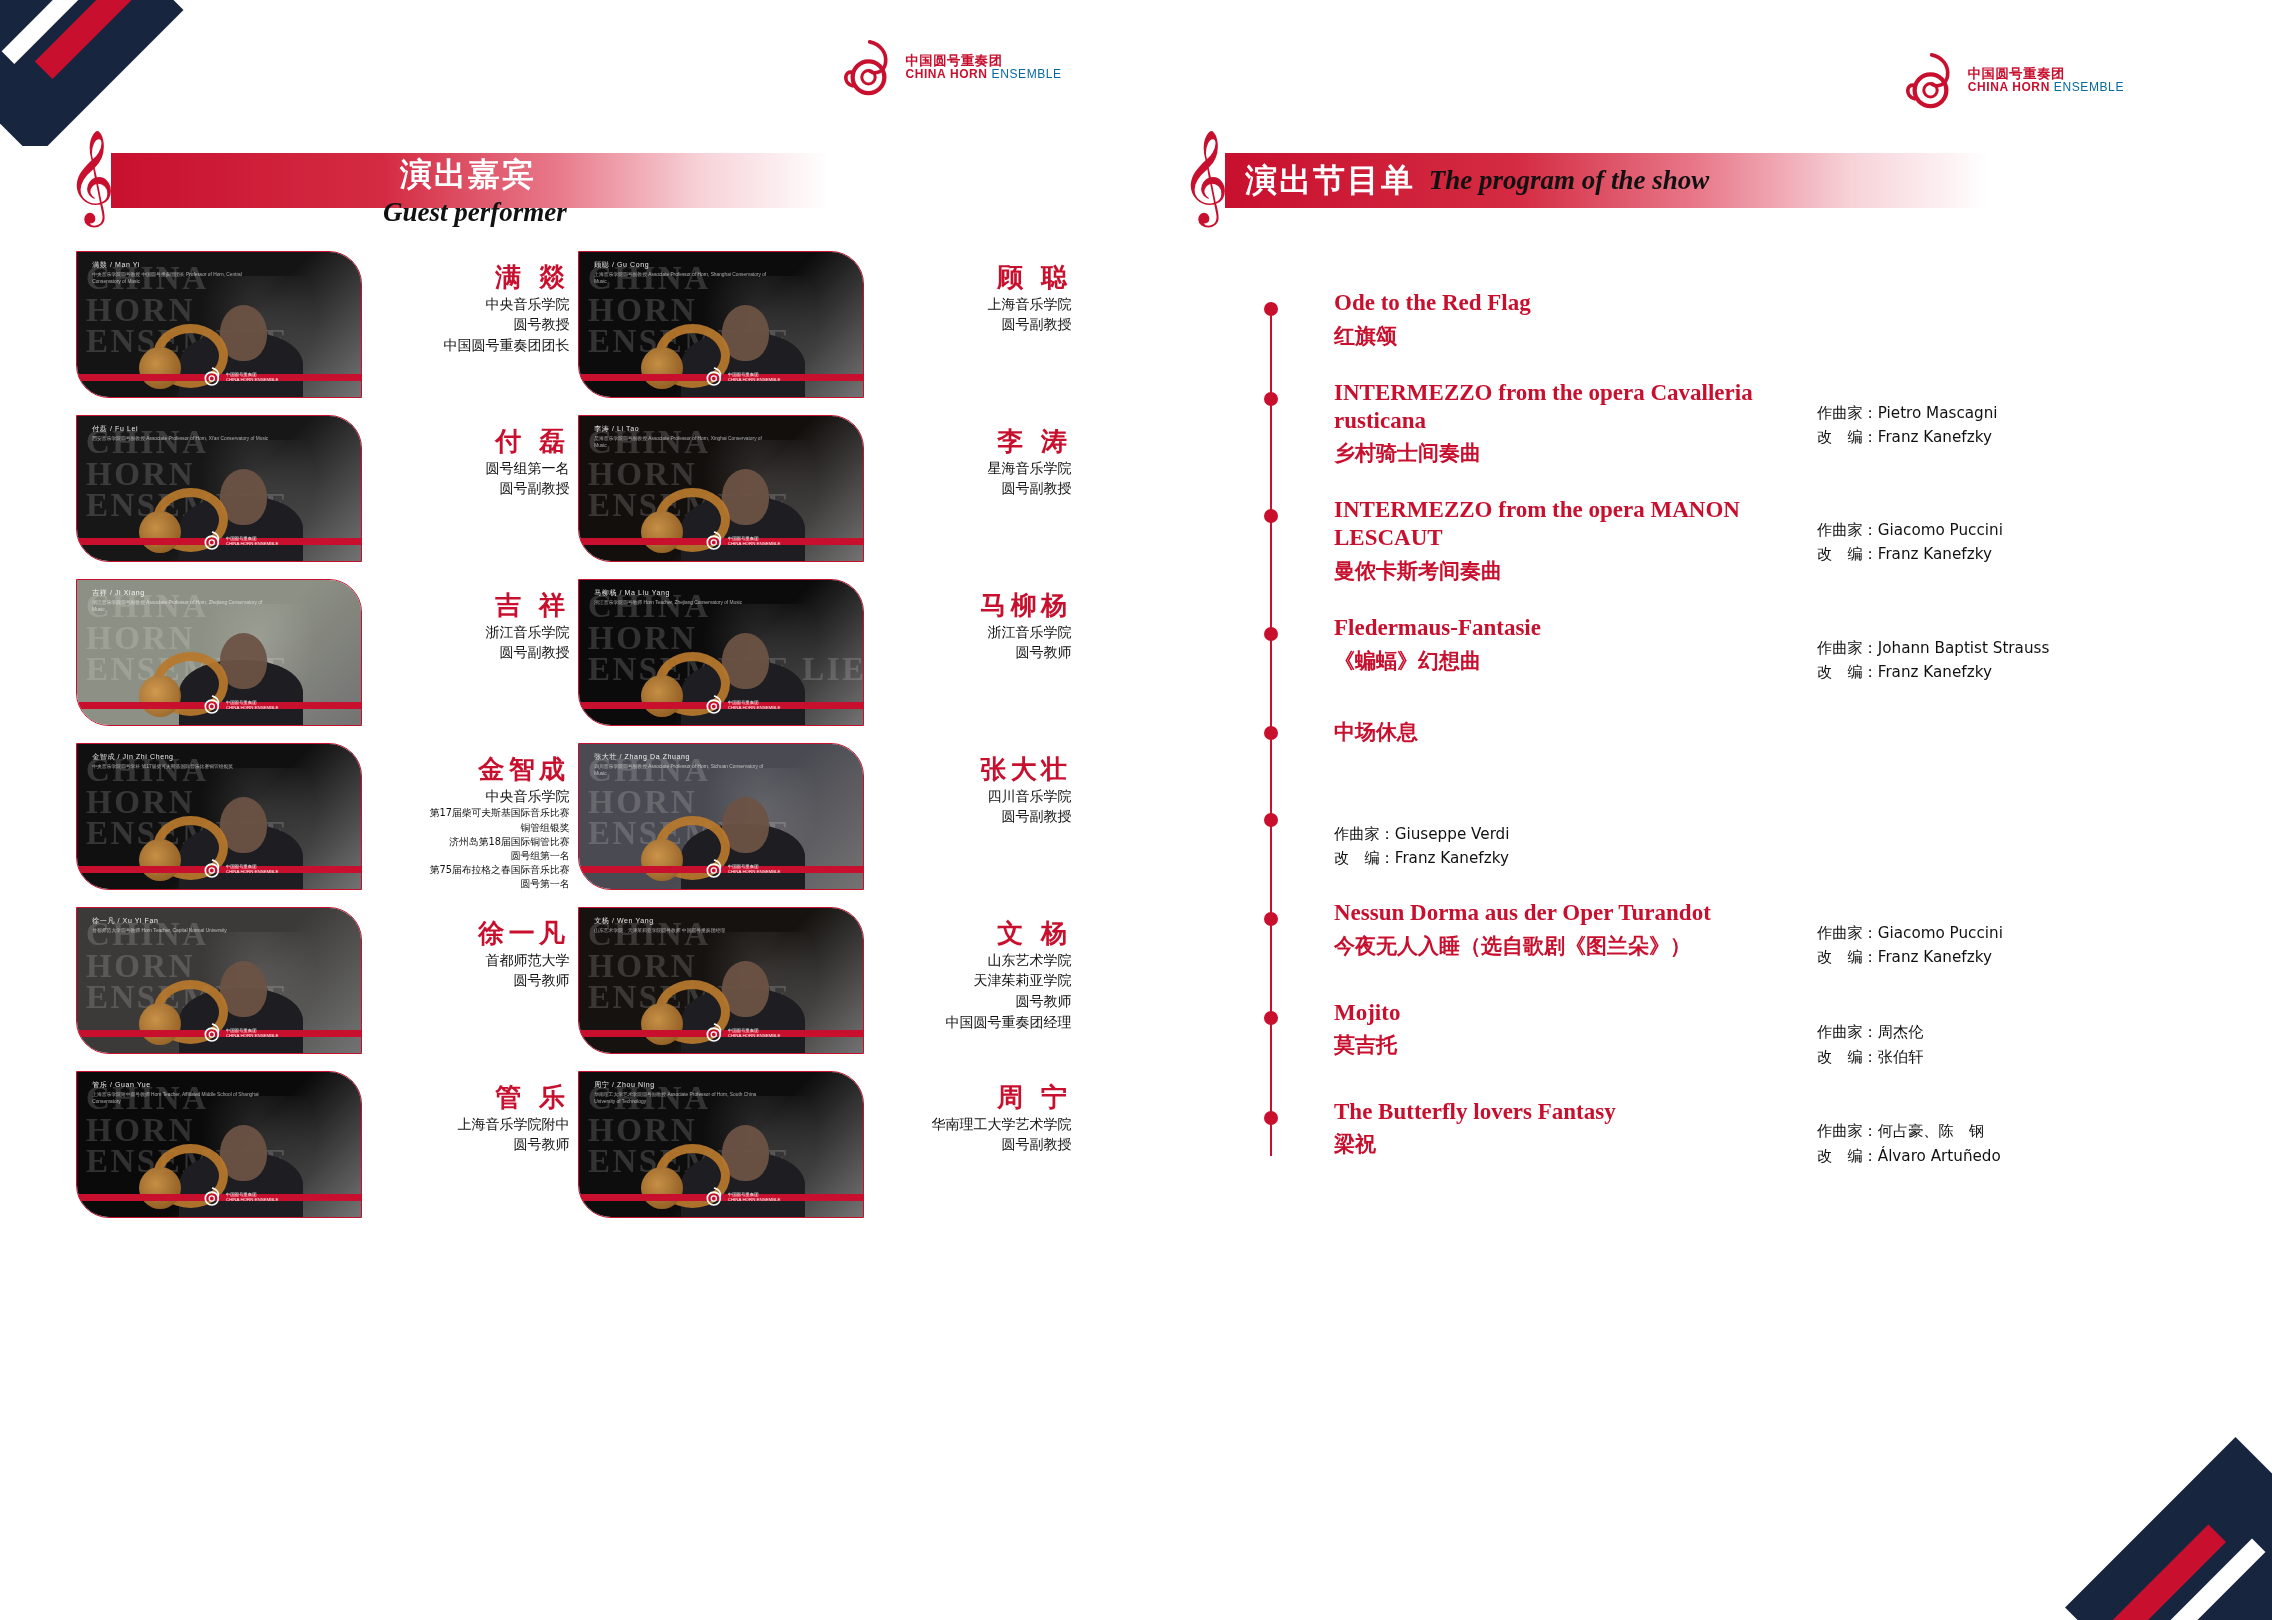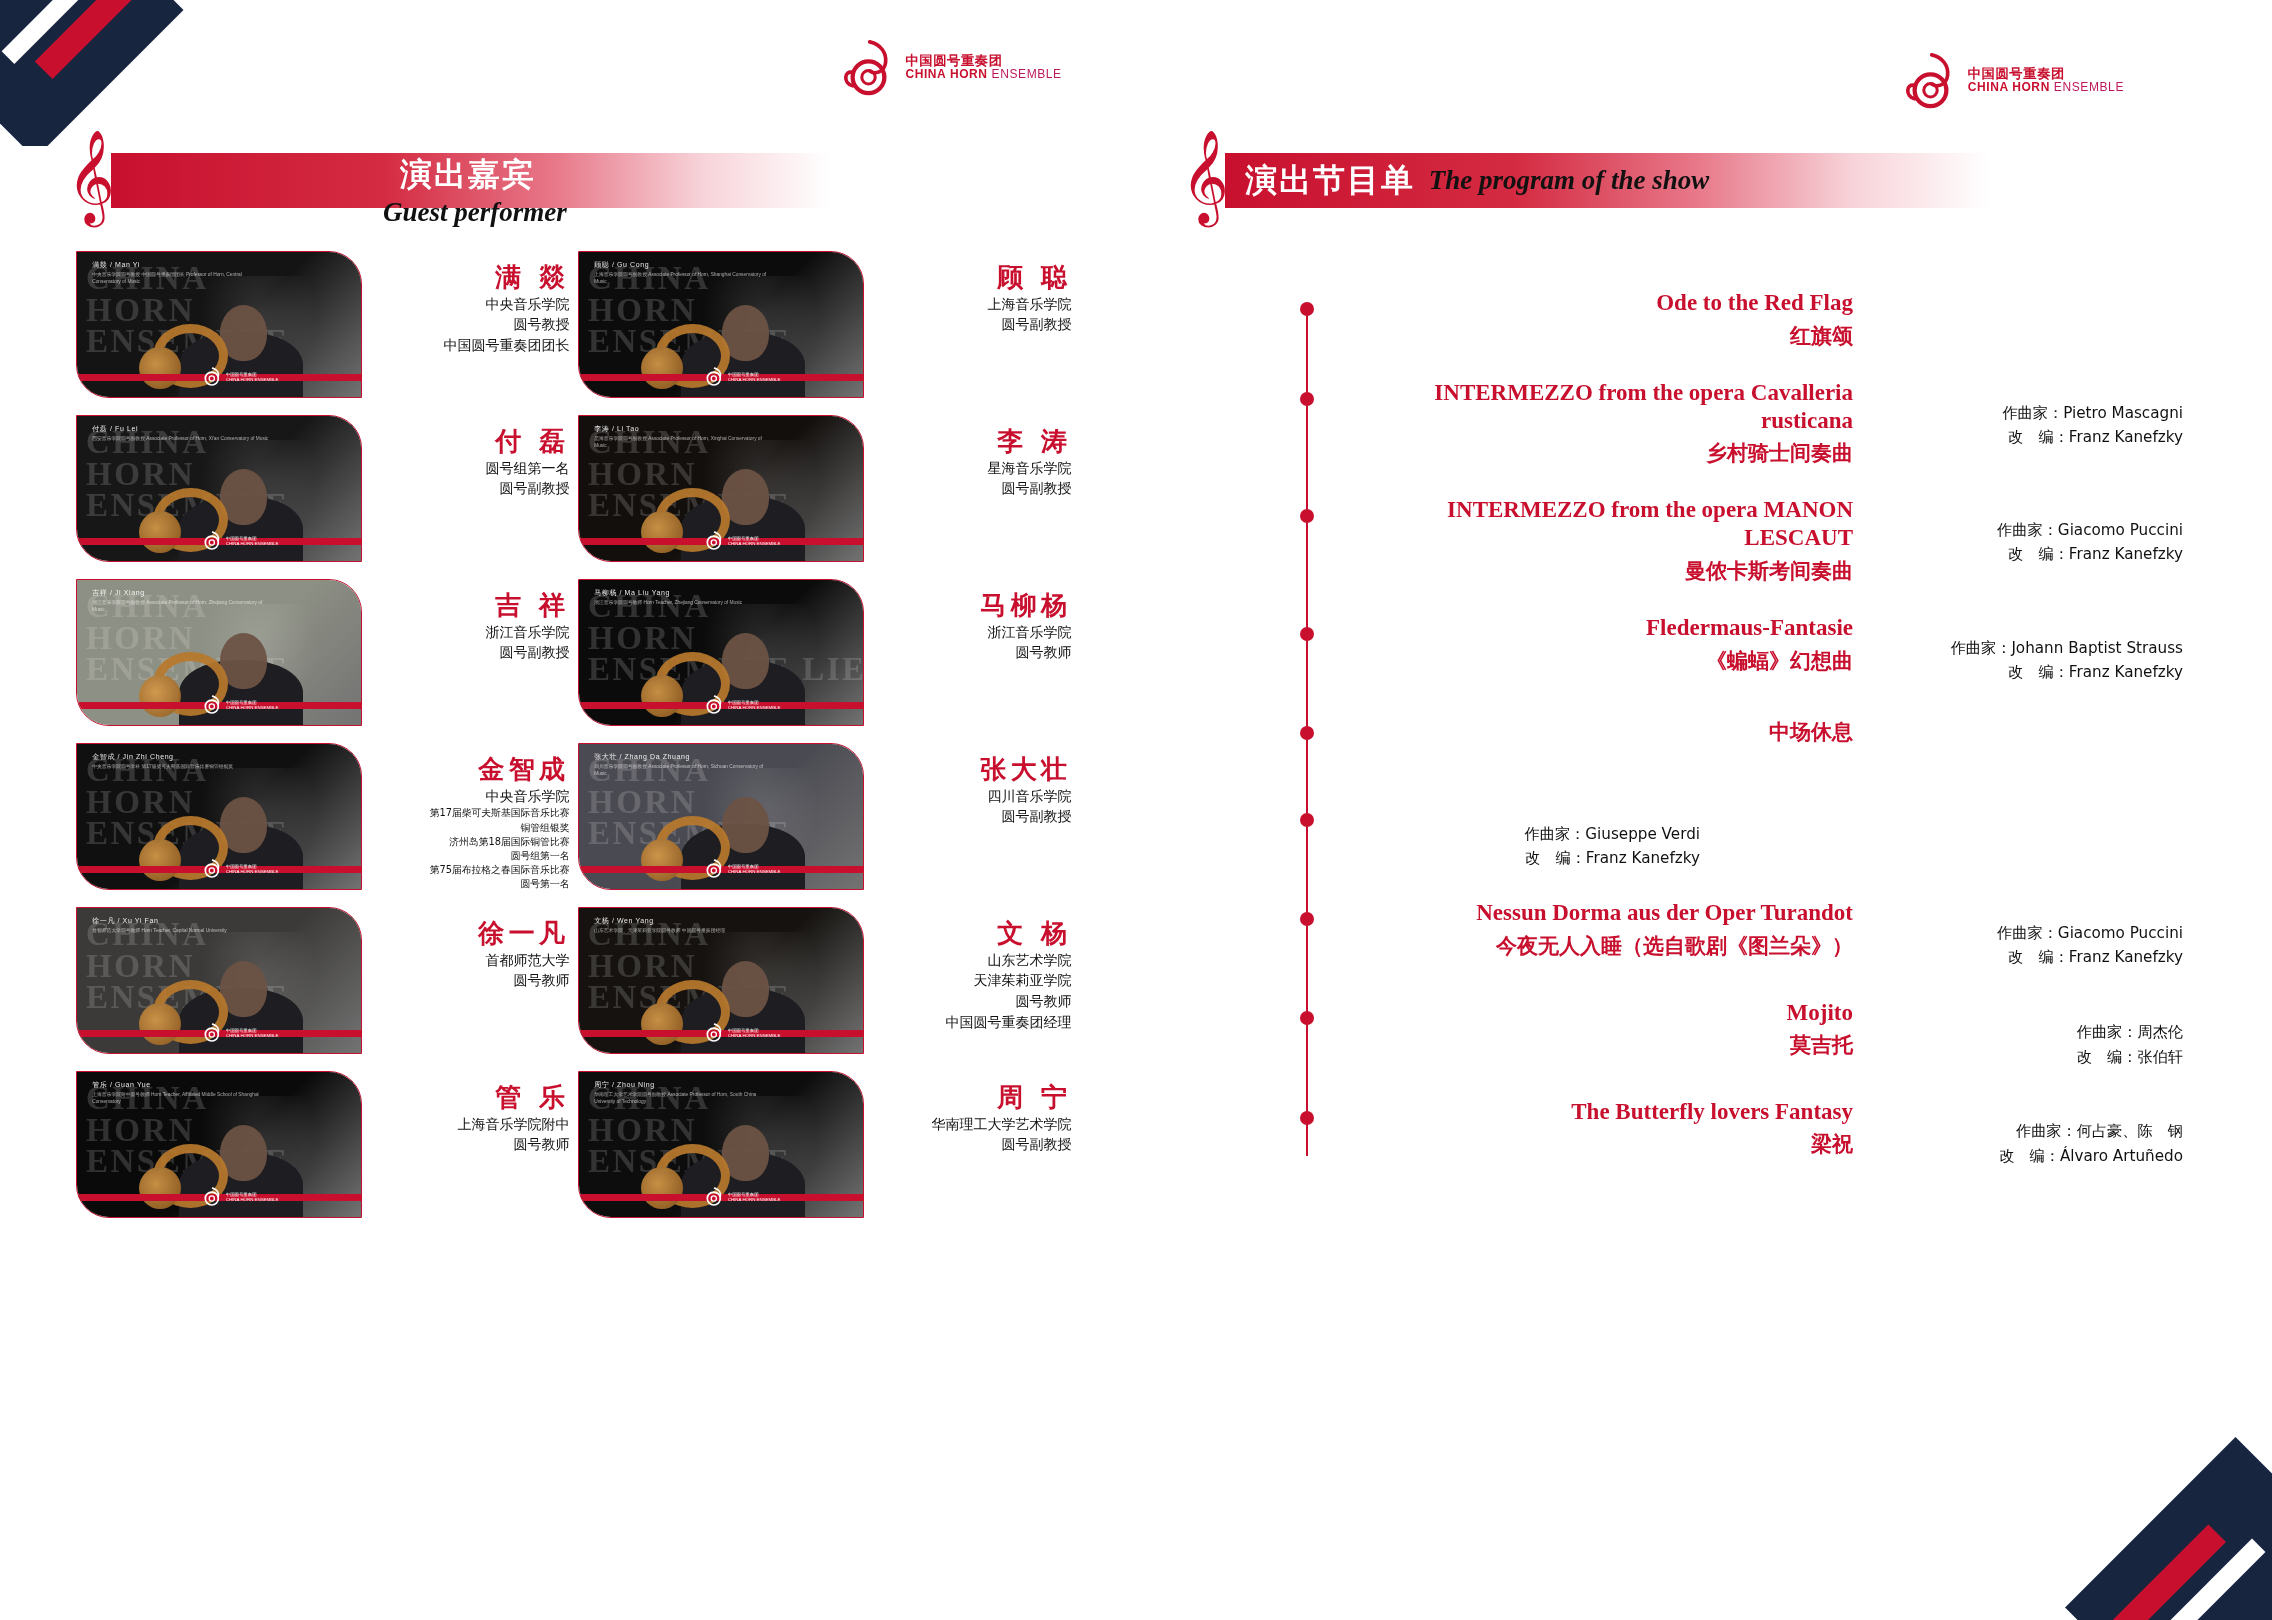--- a/index.html
+++ b/index.html
@@ -97,21 +97,21 @@
     color: #c8102e;
     letter-spacing: 0.6px;
     font-weight: bold;
   }
   .logo .en {
     font-size: 12px;
     color: #c8102e;
     letter-spacing: 0.6px;
     font-weight: bold;
   }
-  .logo .en .thin { color: #be185d; font-weight: normal; }
+  .logo .en .thin { color: #0369a1; font-weight: normal; }
 
   #logo-center { left: 838px; top: 37px; }
   #logo-right  { right: 149px; top: 50px; }
 
   
   .section-head {
     position: absolute;
     height: 69px;
     display: flex;
     align-items: center;
@@ -296,24 +296,23 @@
   .perf .info .pline.small {
     font-size: 9.8px;
     line-height: 1.45;
     letter-spacing: 0;
   }
   .perf.align-right .info { text-align: right; }
 
   
   #program {
     position: absolute;
-    left: 1300px;
+    left: 1264px;
     top: 289px;
     width: 902px;
-    text-align: right;
   }
   #program .rail {
     position: absolute;
     left: 6.4px; top: 19px; bottom: 41px;
     width: 1.9px;
     background: #c8102e;
   }
   .prog-item {
     position: relative;
     display: flex;

